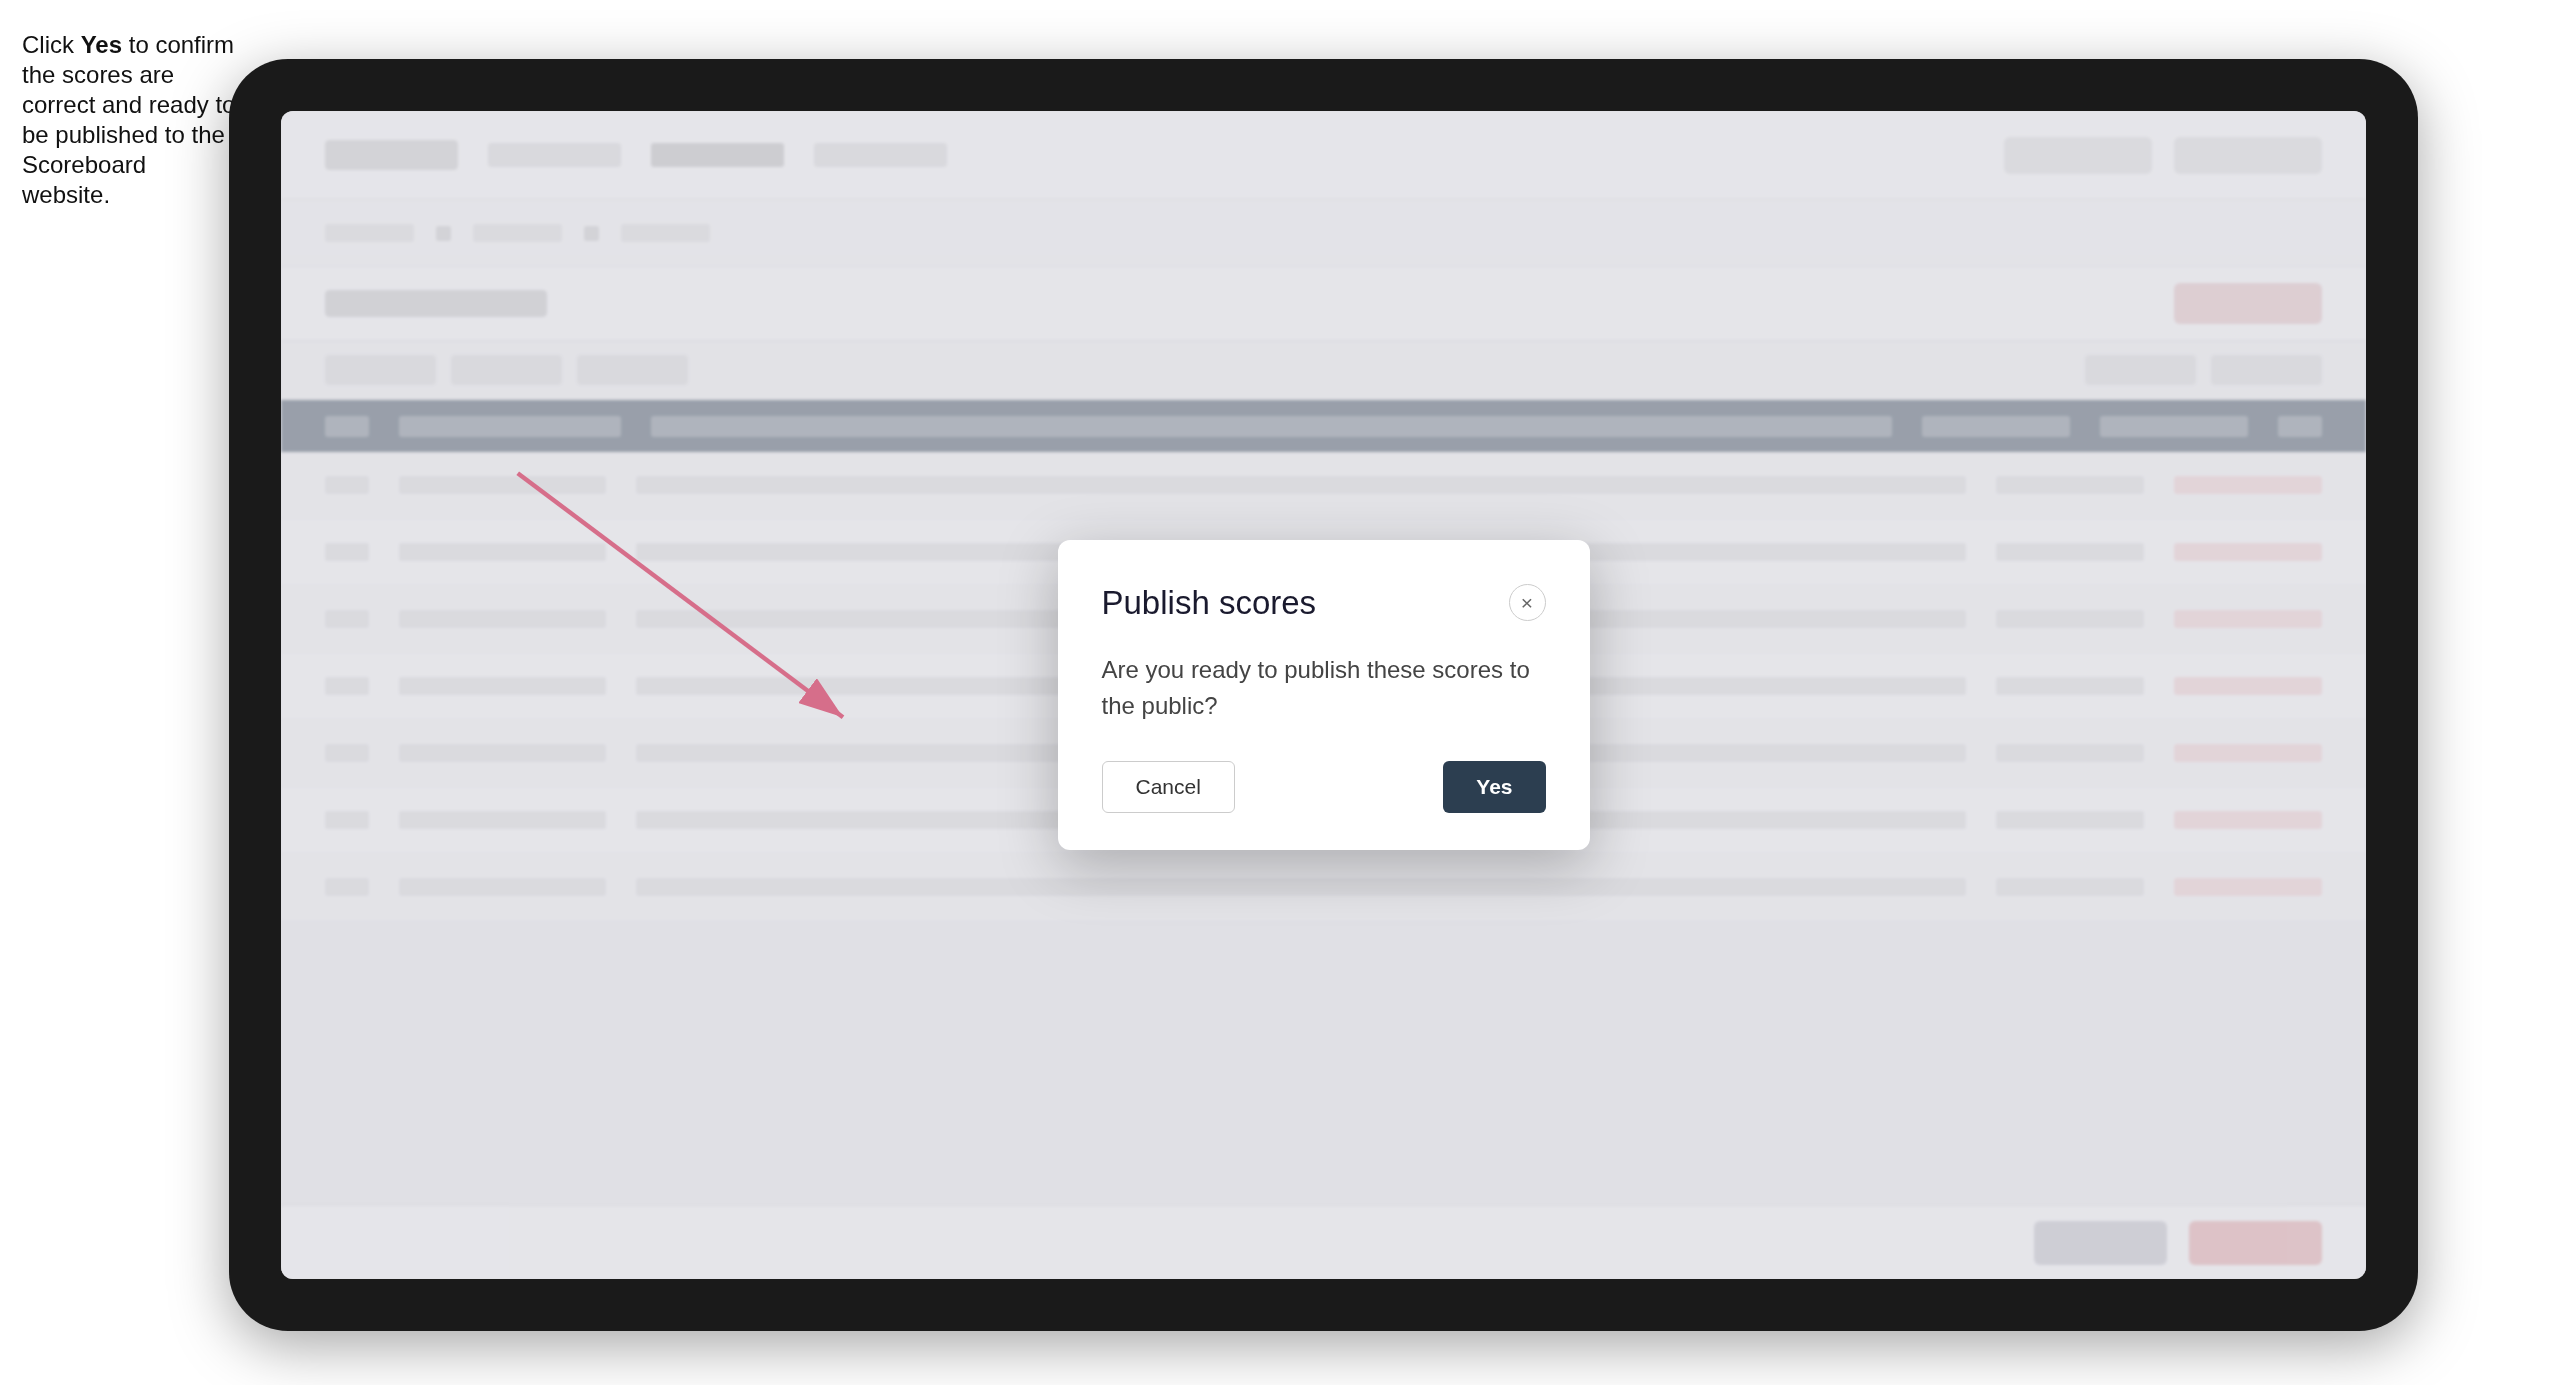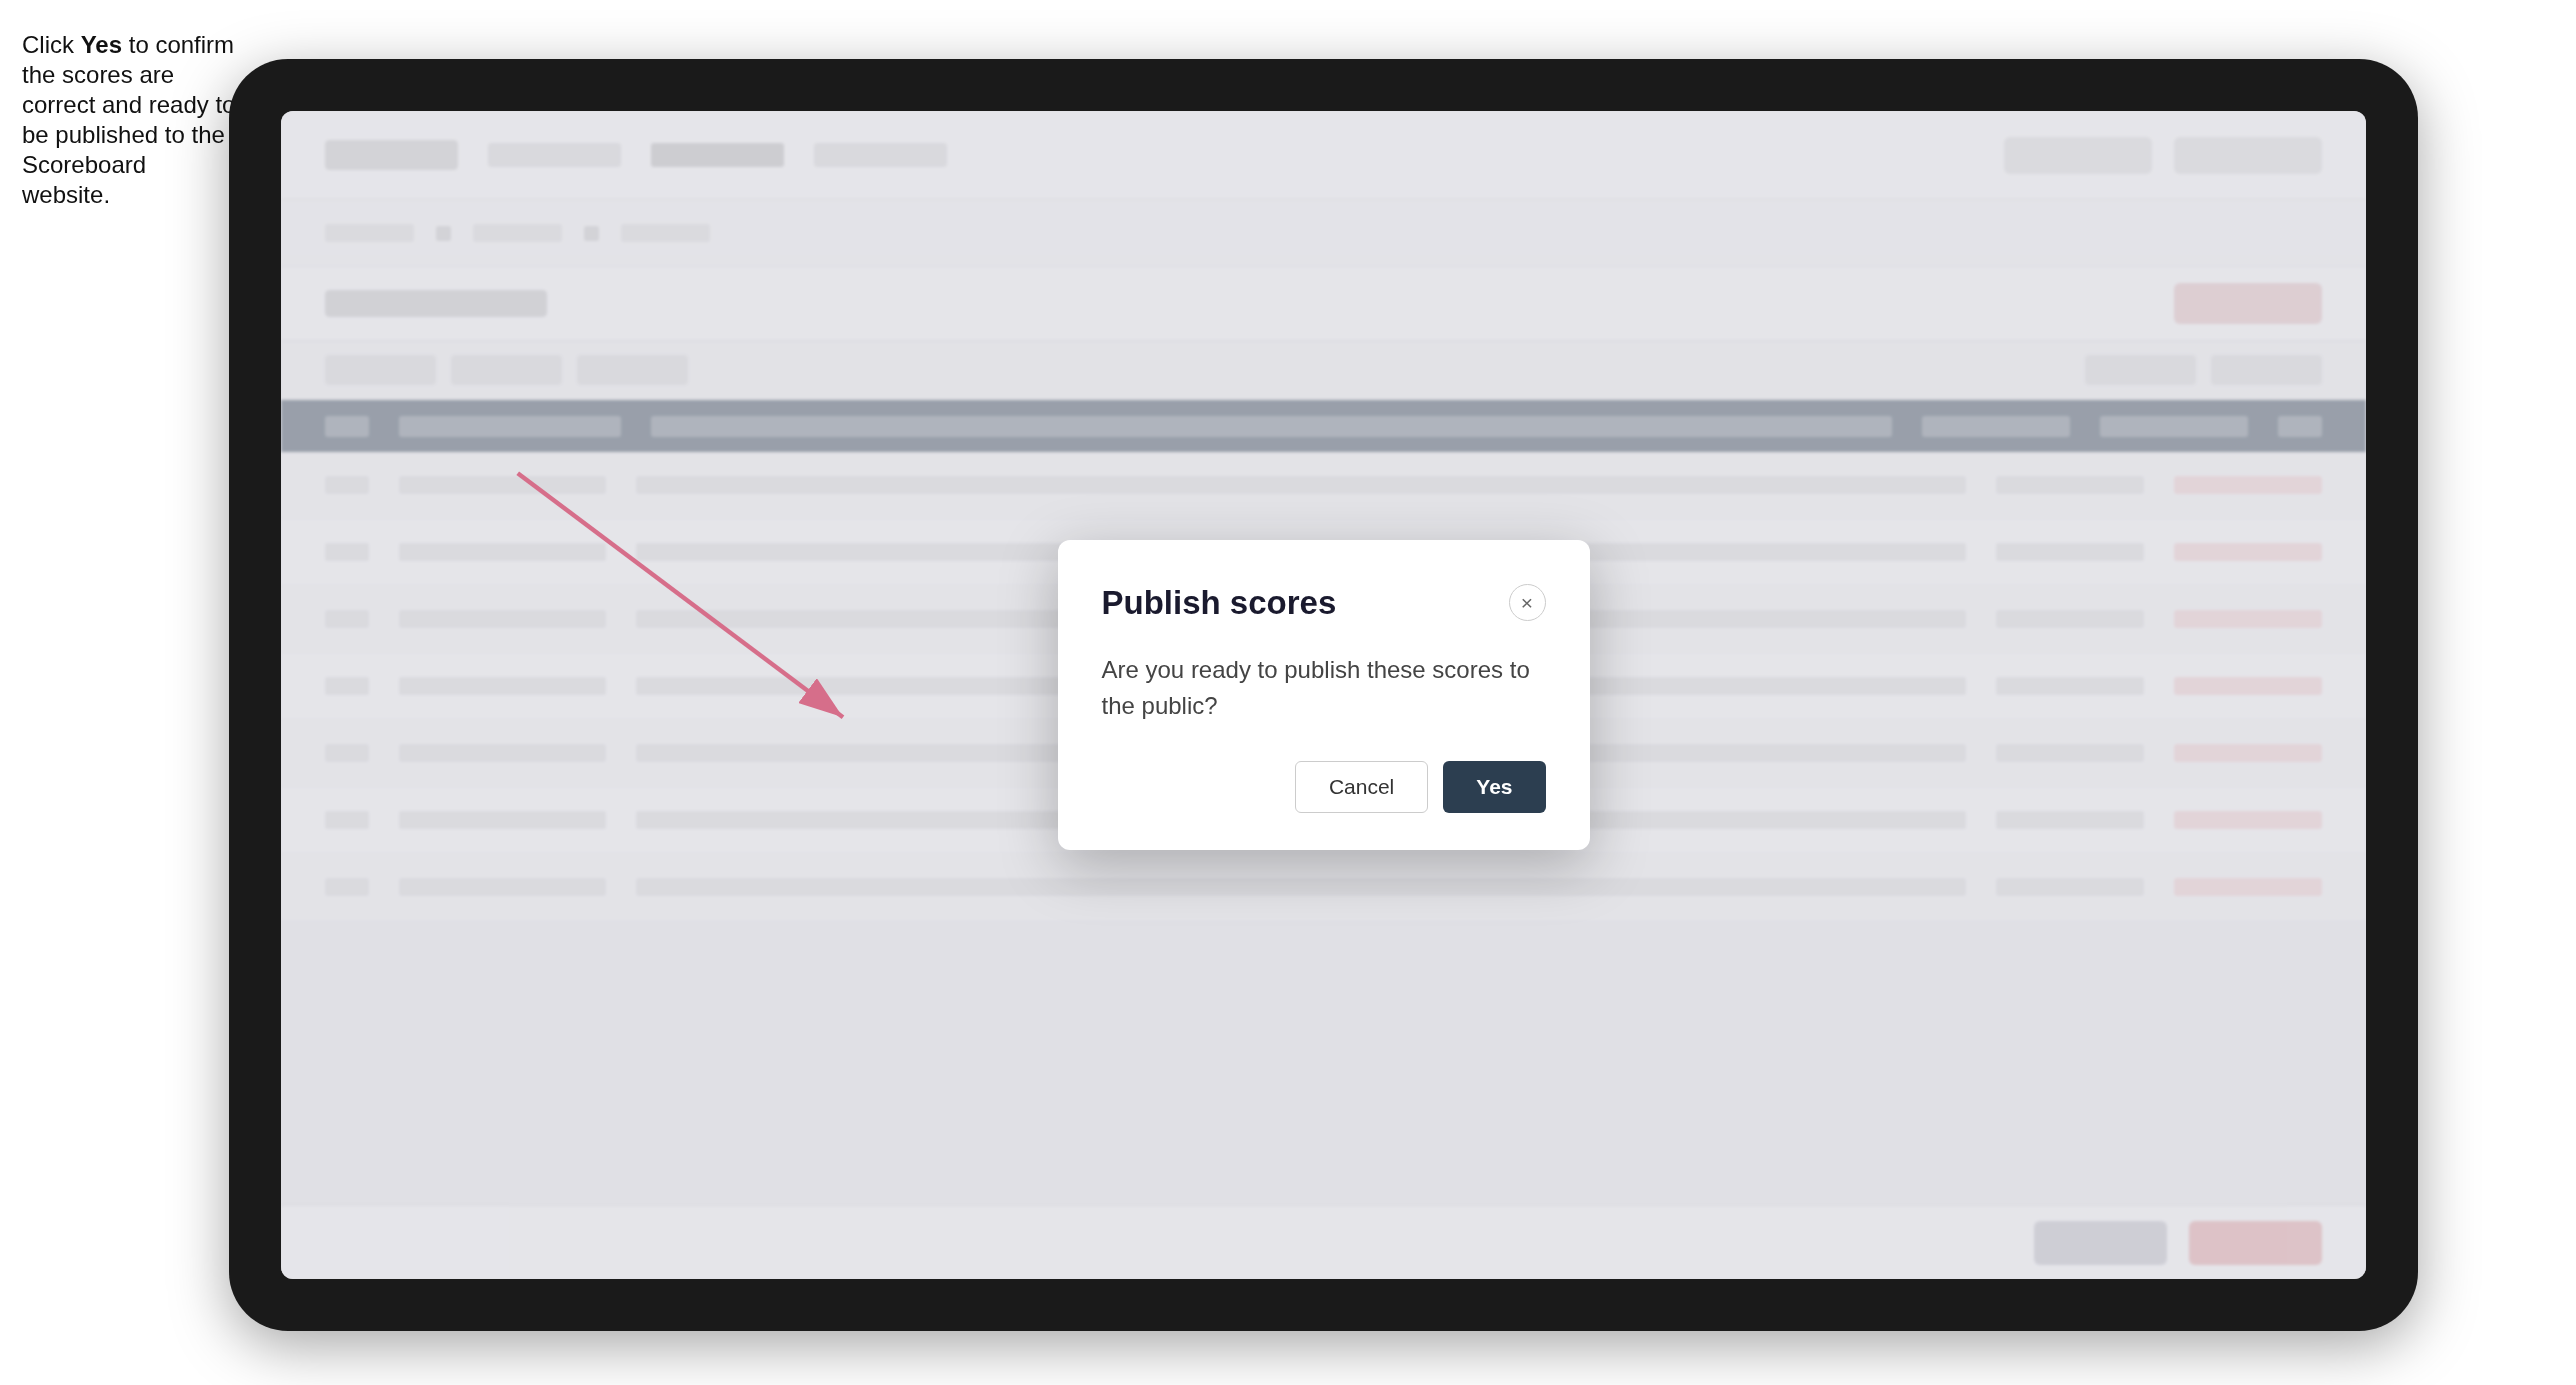--- a/index.html
+++ b/index.html
@@ -282,21 +282,21 @@
 
     .modal-header {
       display: flex;
       align-items: center;
       justify-content: space-between;
       margin-bottom: 30px;
     }
 
     .modal-title {
       font-size: 33px;
-      font-weight: 700;
+      font-weight: 400;
       color: #1a1a2e;
     }
 
     .modal-close {
       width: 37px;
       height: 37px;
       border-radius: 50%;
       border: 1.5px solid #cccccc;
       background: transparent;
       cursor: pointer;
@@ -312,21 +312,21 @@
     }
 
     .modal-body-text {
       font-size: 24px;
       color: #444444;
       line-height: 1.5;
     }
 
     .modal-footer {
       display: flex;
-      justify-content: flex-end;
+      justify-content: space-between;
       gap: 15px;
     }
 
     .btn-cancel {
       padding: 13.3px 33px;
       border: 1.1px solid #cccccc;
       border-radius: 6px;
       background: #ffffff;
       font-size: 21px;
       color: #333333;

